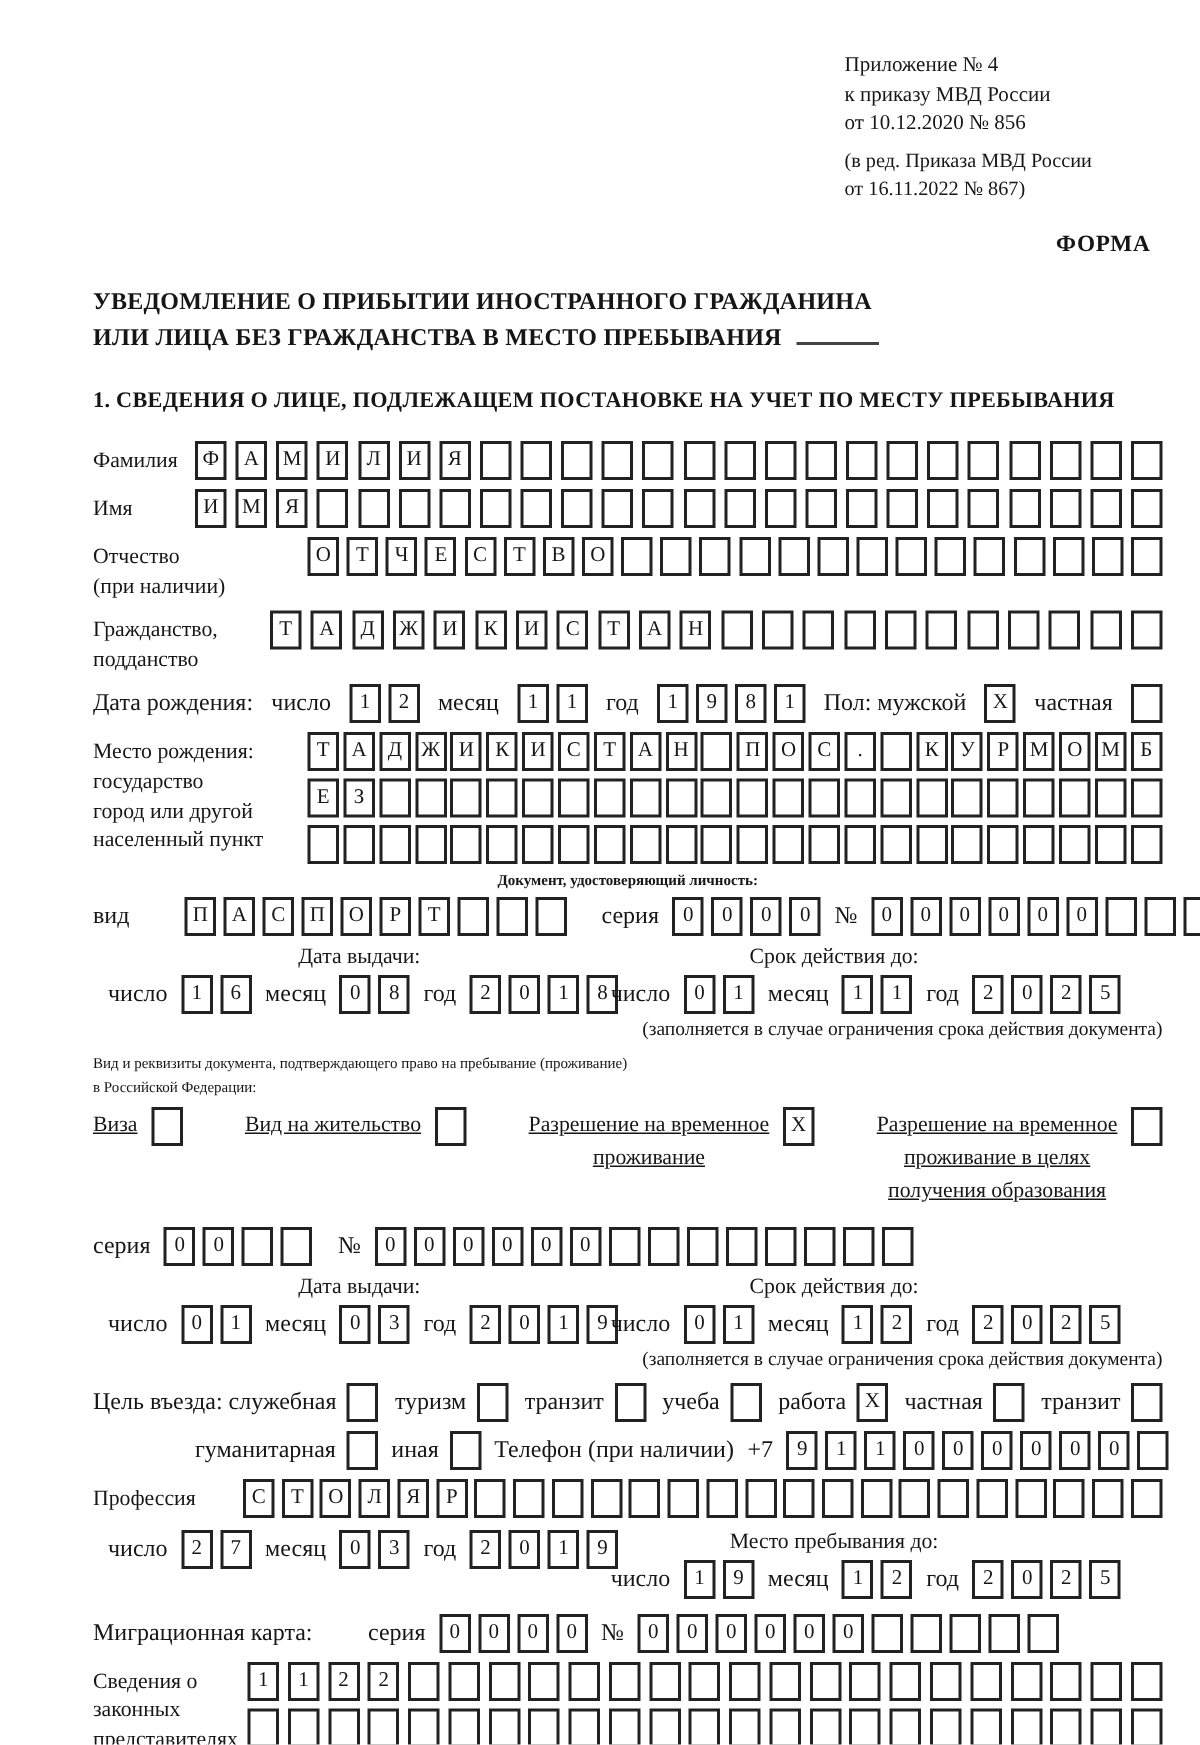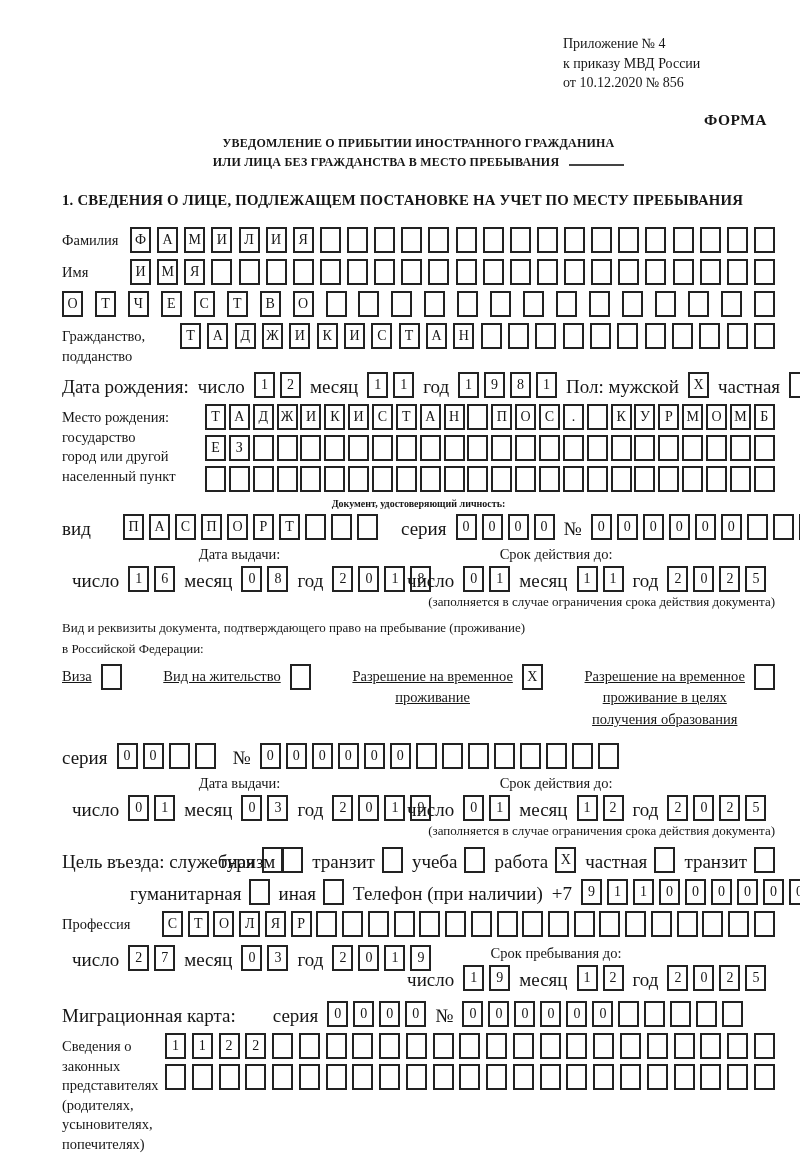--- a/index.html
+++ b/index.html
@@ -22,28 +22,28 @@
   .boxrow { flex: 1; display: flex; justify-content: space-between; min-width: 0; }
   .boxgroup { display: inline-flex; gap: 5px; }
 
   .frow { display: flex; align-items: flex-start; margin-bottom: 6px; }
   .flabel { font-size: 14.5px; line-height: 1.35; padding-top: 4px; flex: none; }
   .pre { white-space: pre-line; }
   .w68  { width: 68px; }
   .w143 { width: 143px; }
   .w118 { width: 118px; }
   .w103 { width: 103px; }
-  .lbl { font-size: 19px; padding-top: 4px; flex: none; }
+  .lbl { font-size: 16px; padding-top: 4px; flex: none; }
 
   
   .hdr { width: 212px; margin-left: auto; font-size: 14px; line-height: 1.4; }
   .hdr .edition { font-size: 13.5px; margin-top: 5px; }
   .form-label { text-align: right; font-weight: bold; font-size: 15.5px; margin: 18px 8px 0 0; letter-spacing: .5px; }
 
-  .title { text-align: center; font-weight: bold; font-size: 12px; line-height: 1.55; margin-top: 5px; letter-spacing: .2px; }
+  .title { text-align: left; font-weight: bold; font-size: 16px; line-height: 1.55; margin-top: 18px; letter-spacing: .2px; }
   .blank-line { display: inline-block; width: 55px; border-bottom: 2px solid #444; height: 14px; margin-left: 10px; }
   .sec-heading { font-weight: bold; font-size: 14.8px; margin: 20px 0 18px; letter-spacing: .2px; }
 
   .center-bold { text-align: center; font-weight: bold; font-size: 10px; margin: 2px 0 5px; }
 
   .gaprow { display: flex; align-items: flex-start; gap: 9px; margin-bottom: 6px; flex-wrap: nowrap; }
   .spread { justify-content: space-between; }
 
   .twocol { display: flex; margin-bottom: 2px; }
   .tc-left { width: 47%; margin-left: 10px; }
@@ -64,20 +64,22 @@
 </style>
 </head>
 <body>
 
 <div class="page">
 
   <div class="hdr">
     <div class="pre">Приложение № 4
 к приказу МВД России
 от 10.12.2020 № 856</div>
+    <div class="pre edition">(в ред. Приказа МВД России
+от 16.11.2022 № 867)</div>
   </div>
   <div class="form-label">ФОРМА</div>
 
   <div class="title">
     <div>УВЕДОМЛЕНИЕ О ПРИБЫТИИ ИНОСТРАННОГО ГРАЖДАНИНА</div>
     <div><span>ИЛИ ЛИЦА БЕЗ ГРАЖДАНСТВА В МЕСТО ПРЕБЫВАНИЯ</span><span class="blank-line"></span></div>
   </div>
 
   <div class="sec-heading">1. СВЕДЕНИЯ О ЛИЦЕ, ПОДЛЕЖАЩЕМ ПОСТАНОВКЕ НА УЧЕТ ПО МЕСТУ ПРЕБЫВАНИЯ</div>
 
@@ -135,20 +137,22 @@
         <span class="box"></span>
         <span class="box"></span>
         <span class="box"></span>
         <span class="box"></span>
         <span class="box"></span>
         <span class="box"></span>
       </div>
   </div>
 
   <div class="frow">
+    <div class="flabel w143 pre">Отчество
+(при наличии)</div>
     <div class="boxrow">
         <span class="box">О</span>
         <span class="box">Т</span>
         <span class="box">Ч</span>
         <span class="box">Е</span>
         <span class="box">С</span>
         <span class="box">Т</span>
         <span class="box">В</span>
         <span class="box">О</span>
         <span class="box"></span>
@@ -387,21 +391,21 @@
             <span class="box">2</span>
             <span class="box">0</span>
             <span class="box">2</span>
             <span class="box">5</span>
           </span>
       </div>
     </div>
   </div>
   <div class="note-right">(заполняется в случае ограничения срока действия документа)</div>
 
-  <div style="font-size:13px; line-height:1.6;">
+  <div style="font-size:10px; line-height:1.6;">
     <div>Вид и реквизиты документа, подтверждающего право на пребывание (проживание)</div>
     <div>в Российской Федерации:</div>
   </div>
 
   <div class="visarow">
     <div class="vitem">
       <span class="vlabel">Виза</span>
       <span class="box"></span>
     </div>
     <div class="vitem">
@@ -598,21 +602,21 @@
         <span class="lbl">год</span>
         <span class="boxgroup">
             <span class="box">2</span>
             <span class="box">0</span>
             <span class="box">1</span>
             <span class="box">9</span>
           </span>
       </div>
     </div>
     <div class="tc-right">
-      <div class="dhdr">Срок пребывания до:</div>
+      <div class="dhdr">Место пребывания до:</div>
       <div class="dategrp">
         <span class="lbl">число</span>
         <span class="boxgroup">
             <span class="box">1</span>
             <span class="box">9</span>
           </span>
         <span class="lbl">месяц</span>
         <span class="boxgroup">
             <span class="box">1</span>
             <span class="box">2</span>

